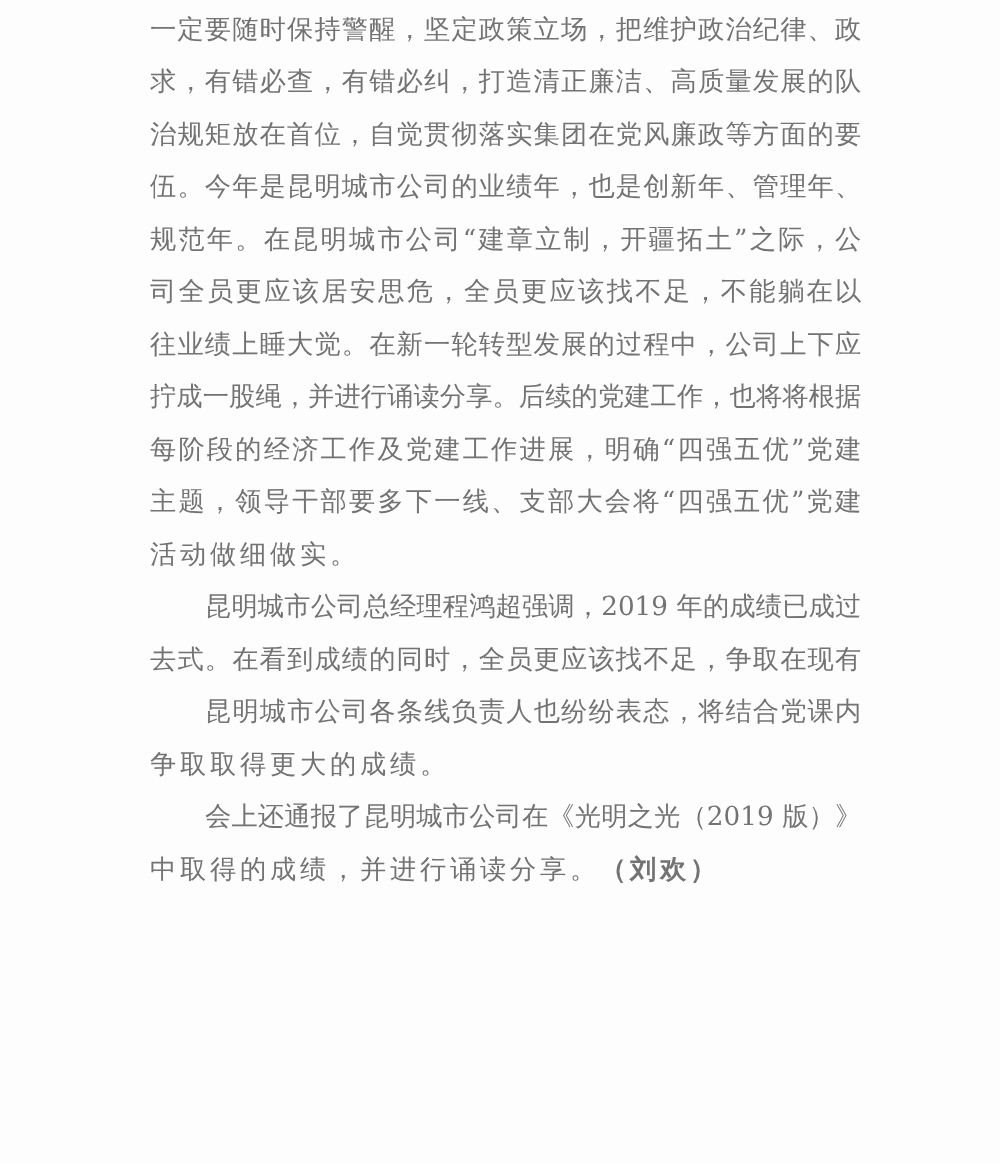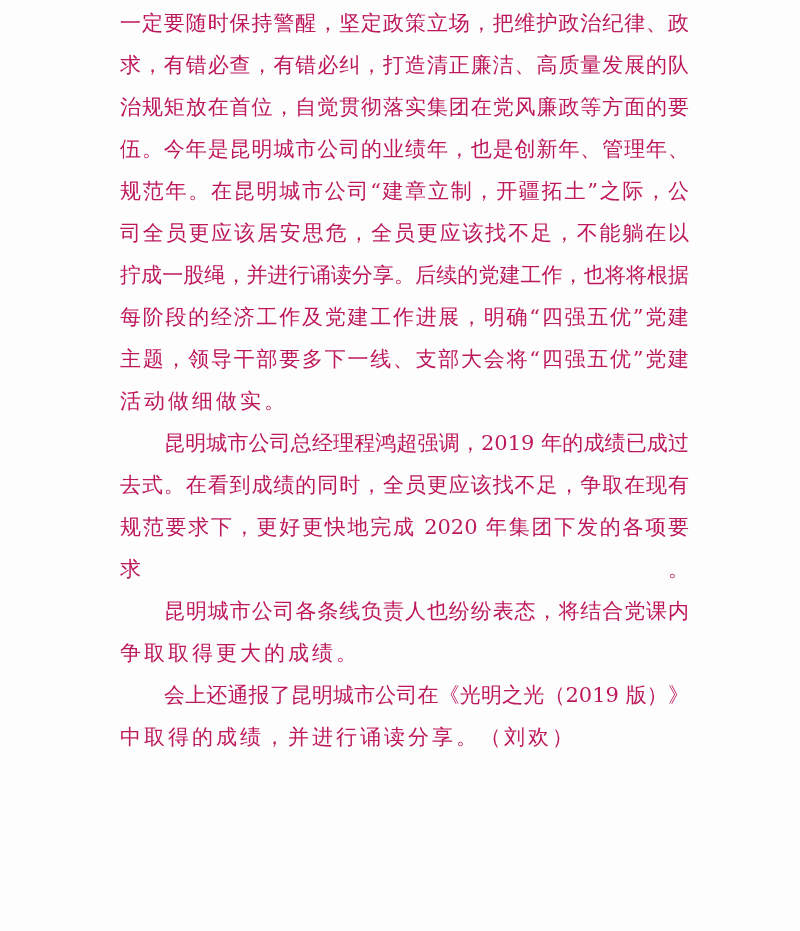--- a/index.html
+++ b/index.html
@@ -17,54 +17,54 @@
   }
   .textblock {
     position: absolute;
     left: 120px;
     top: 2px;
     width: 569px;
   }
   .line {
     font-size: 21px;
     line-height: 42px;
-    color: #be185d;
+    color: #737373;
     letter-spacing: 3px;
     white-space: nowrap;
     text-align: left;
   }
   .line.justify {
     letter-spacing: 0;
     white-space: normal;
     text-align: justify;
     text-align-last: justify;
   }
   .line.indent {
     text-indent: 44px;
   }
   .line b {
-    font-weight: normal;
+    font-weight: bold;
   }
 </style>
 </head>
 <body>
 
 <div class="page">
   <div class="textblock" id="textblock">
       <div class="line justify"><span>一定要随时保持警醒，坚定政策立场，把维护政治纪律、政</span></div>
       <div class="line justify"><span>求，有错必查，有错必纠，打造清正廉洁、高质量发展的队</span></div>
       <div class="line justify"><span>治规矩放在首位，自觉贯彻落实集团在党风廉政等方面的要</span></div>
       <div class="line justify"><span>伍。今年是昆明城市公司的业绩年，也是创新年、管理年、</span></div>
       <div class="line justify"><span>规范年。在昆明城市公司“建章立制，开疆拓土”之际，公</span></div>
       <div class="line justify"><span>司全员更应该居安思危，全员更应该找不足，不能躺在以</span></div>
+      <div class="line justify"><span>往业绩上睡大觉。在新一轮转型发展的过程中，公司上下应</span></div>
       <div class="line justify"><span>拧成一股绳，并进行诵读分享。后续的党建工作，也将将根据</span></div>
       <div class="line justify"><span>每阶段的经济工作及党建工作进展，明确“四强五优”党建</span></div>
       <div class="line justify"><span>主题，领导干部要多下一线、支部大会将“四强五优”党建</span></div>
       <div class="line"><span>活动做细做实。</span></div>
       <div class="line justify indent"><span>昆明城市公司总经理程鸿超强调，2019 年的成绩已成过</span></div>
       <div class="line justify"><span>去式。在看到成绩的同时，全员更应该找不足，争取在现有</span></div>
-      <div class="line justify"><span>规范要求下，更好更快地完成 2020 年集团下发的各项要求。</span></div>
       <div class="line justify indent"><span>昆明城市公司各条线负责人也纷纷表态，将结合党课内</span></div>
       <div class="line"><span>争取取得更大的成绩。</span></div>
       <div class="line justify indent"><span>会上还通报了昆明城市公司在《光明之光（2019 版）》</span></div>
       <div class="line"><span>中取得的成绩，并进行诵读分享。</span><b>（刘欢）</b></div>
     </div>
 </div>
 
 </body></html>

